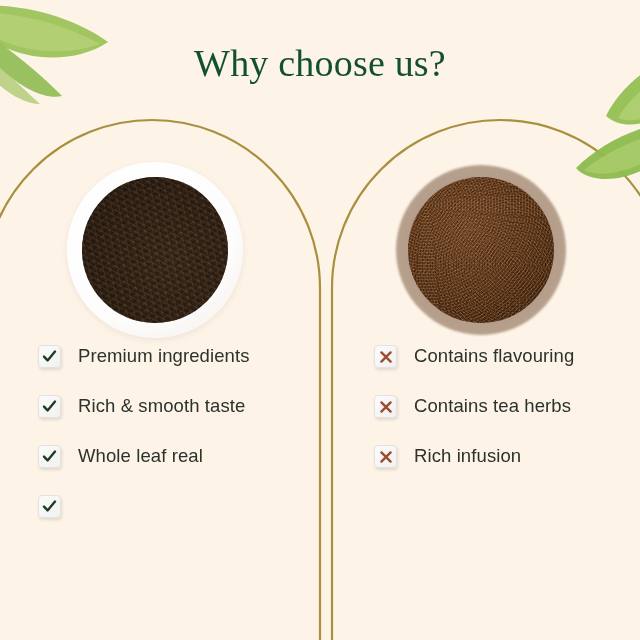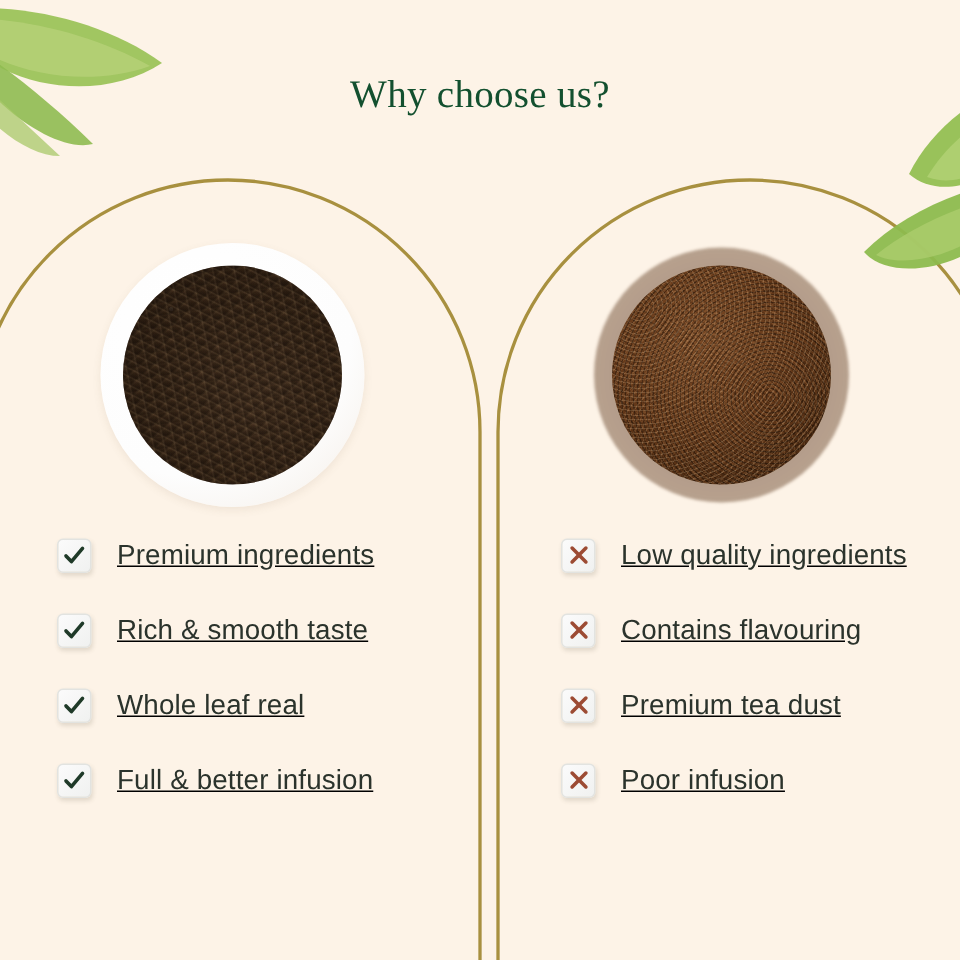--- a/index.html
+++ b/index.html
@@ -32,21 +32,21 @@
     pointer-events: none;
   }
 
   
   #title {
     position: absolute;
     left: 0;
     top: 40px;
     width: 640px;
     text-align: center;
-    font-size: 26px;
+    font-size: 38px;
     line-height: 46px;
     letter-spacing: 0.2px;
     color: #13502f;
     font-family: "Liberation Serif", serif;
     font-weight: 400;
     white-space: nowrap;
   }
 
   
   .plate {
@@ -164,23 +164,21 @@
   
   .list {
     position: absolute;
     top: 345px;
   }
   #list-left  { left: 38px; width: 272px; }
   #list-right { left: 374px; width: 258px; }
 
   .list-item {
     display: flex;
-    align-items: center;
     height: 50px;
-    text-decoration: underline;
   }
 
   .mark {
     flex: 0 0 auto;
     width: 23px;
     height: 23px;
     border-radius: 4px;
     background: linear-gradient(135deg, #fbfbfb 0%, #f0f1f0 100%);
     border: 1px solid #e2e3e0;
     box-shadow: 1px 2px 3px rgba(90, 80, 65, 0.16);
@@ -268,59 +266,50 @@
       </span>
       <span class="item-label">Whole leaf real</span>
     </div>
 
     <div class="list-item">
       <span class="mark check">
         <svg width="15" height="15" viewBox="0 0 15 15">
             <path d="M2 7.6 L5.6 11.4 L13 2.6" fill="none" stroke="currentColor" stroke-width="2.4" stroke-linecap="round" stroke-linejoin="round"></path>
           </svg>
       </span>
-      <span class="item-label">Full &amp; better infusion</span>
     </div>
 
   </div>
 
   <div class="list" id="list-right">
+
 
     <div class="list-item">
       <span class="mark cross">
         <svg width="14" height="14" viewBox="0 0 14 14">
             <path d="M2.4 2.4 L11.6 11.6 M11.6 2.4 L2.4 11.6" fill="none" stroke="currentColor" stroke-width="2.4" stroke-linecap="round"></path>
           </svg>
       </span>
-      <span class="item-label">Low quality ingredients</span>
-    </div>
+      <span class="item-label">Contains flavouring</span>
+    </div>
+
 
     <div class="list-item">
       <span class="mark cross">
         <svg width="14" height="14" viewBox="0 0 14 14">
             <path d="M2.4 2.4 L11.6 11.6 M11.6 2.4 L2.4 11.6" fill="none" stroke="currentColor" stroke-width="2.4" stroke-linecap="round"></path>
           </svg>
       </span>
-      <span class="item-label">Contains flavouring</span>
-    </div>
-
+      <span class="item-label">Contains tea herbs</span>
+    </div>
 
     <div class="list-item">
       <span class="mark cross">
         <svg width="14" height="14" viewBox="0 0 14 14">
             <path d="M2.4 2.4 L11.6 11.6 M11.6 2.4 L2.4 11.6" fill="none" stroke="currentColor" stroke-width="2.4" stroke-linecap="round"></path>
           </svg>
       </span>
-      <span class="item-label">Premium tea dust</span>
-    </div>
-
-    <div class="list-item">
-      <span class="mark cross">
-        <svg width="14" height="14" viewBox="0 0 14 14">
-            <path d="M2.4 2.4 L11.6 11.6 M11.6 2.4 L2.4 11.6" fill="none" stroke="currentColor" stroke-width="2.4" stroke-linecap="round"></path>
-          </svg>
-      </span>
-      <span class="item-label">Poor infusion</span>
+      <span class="item-label">Rich infusion</span>
     </div>
 
   </div>
 
 </div>
 
 </body></html>

